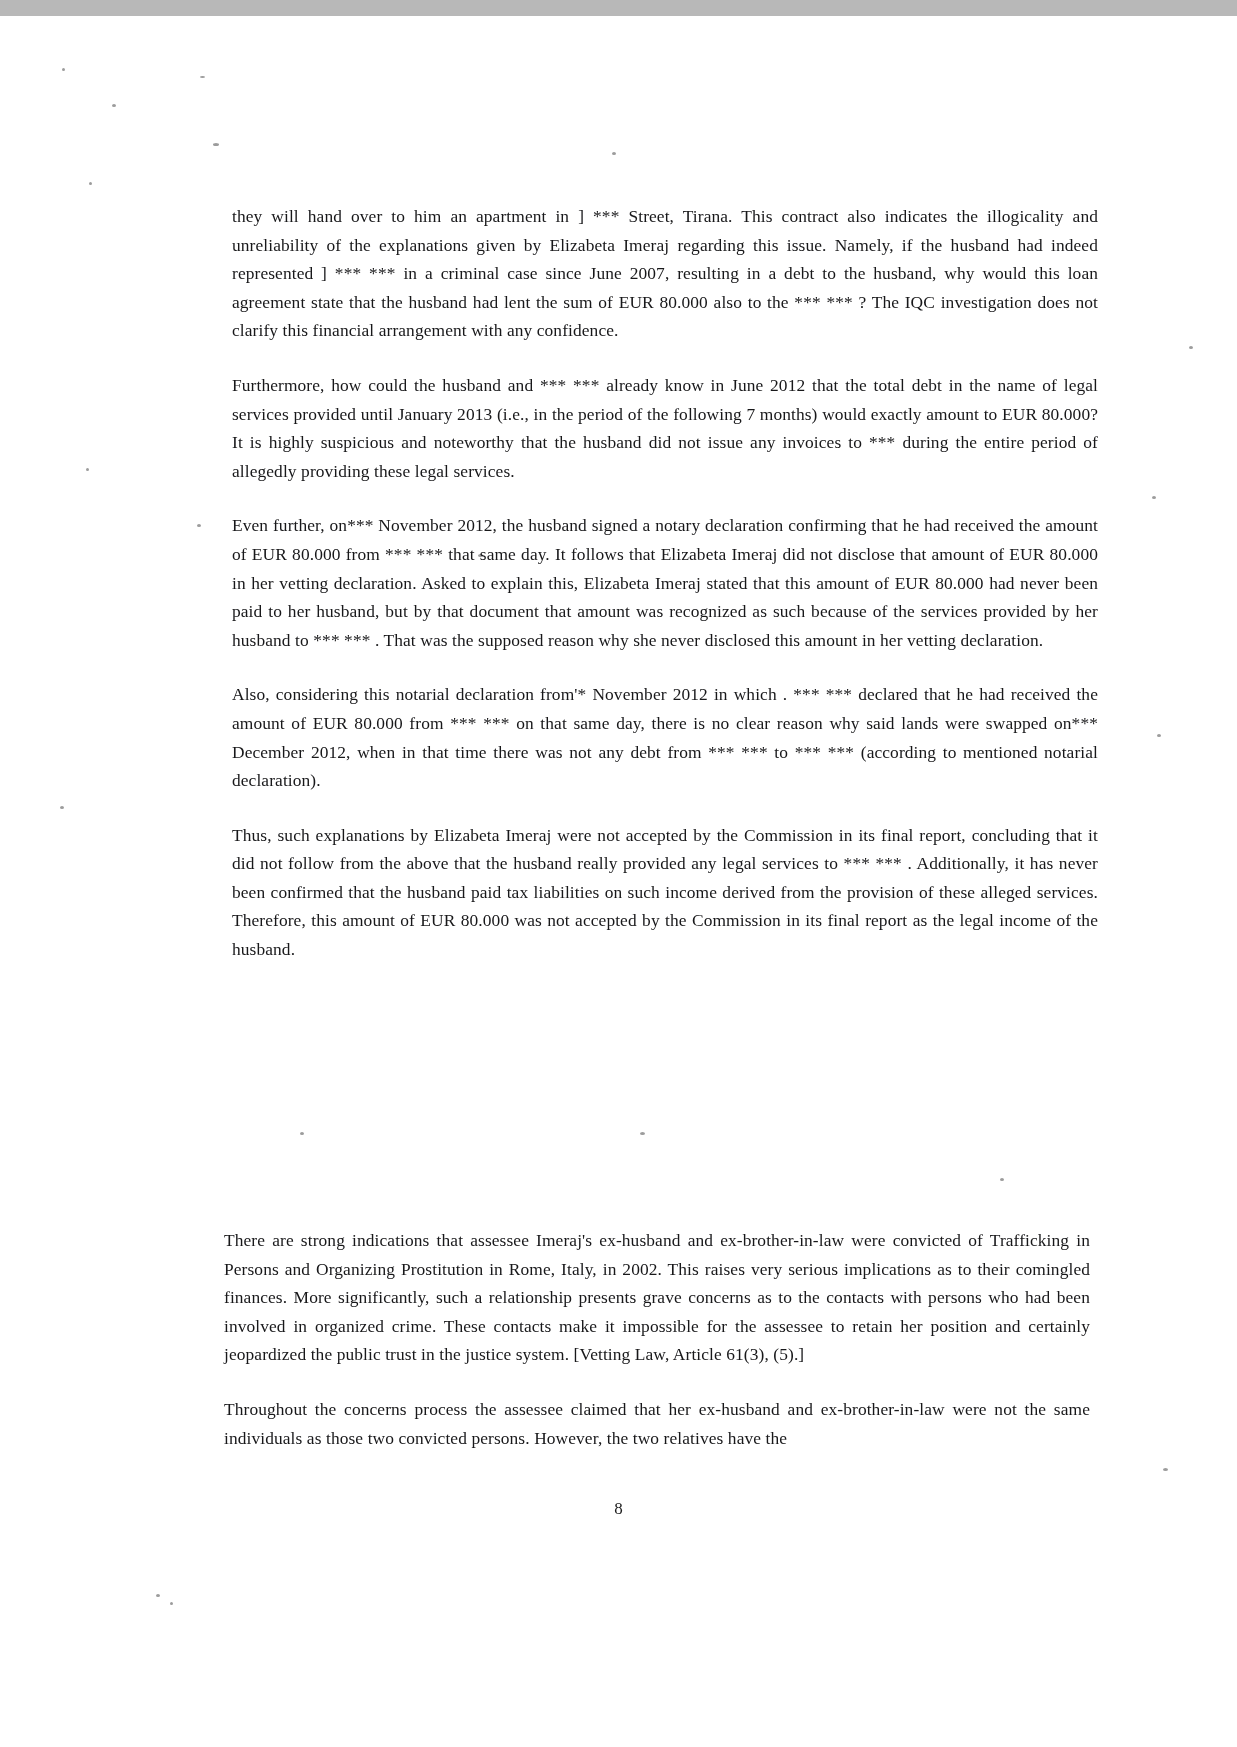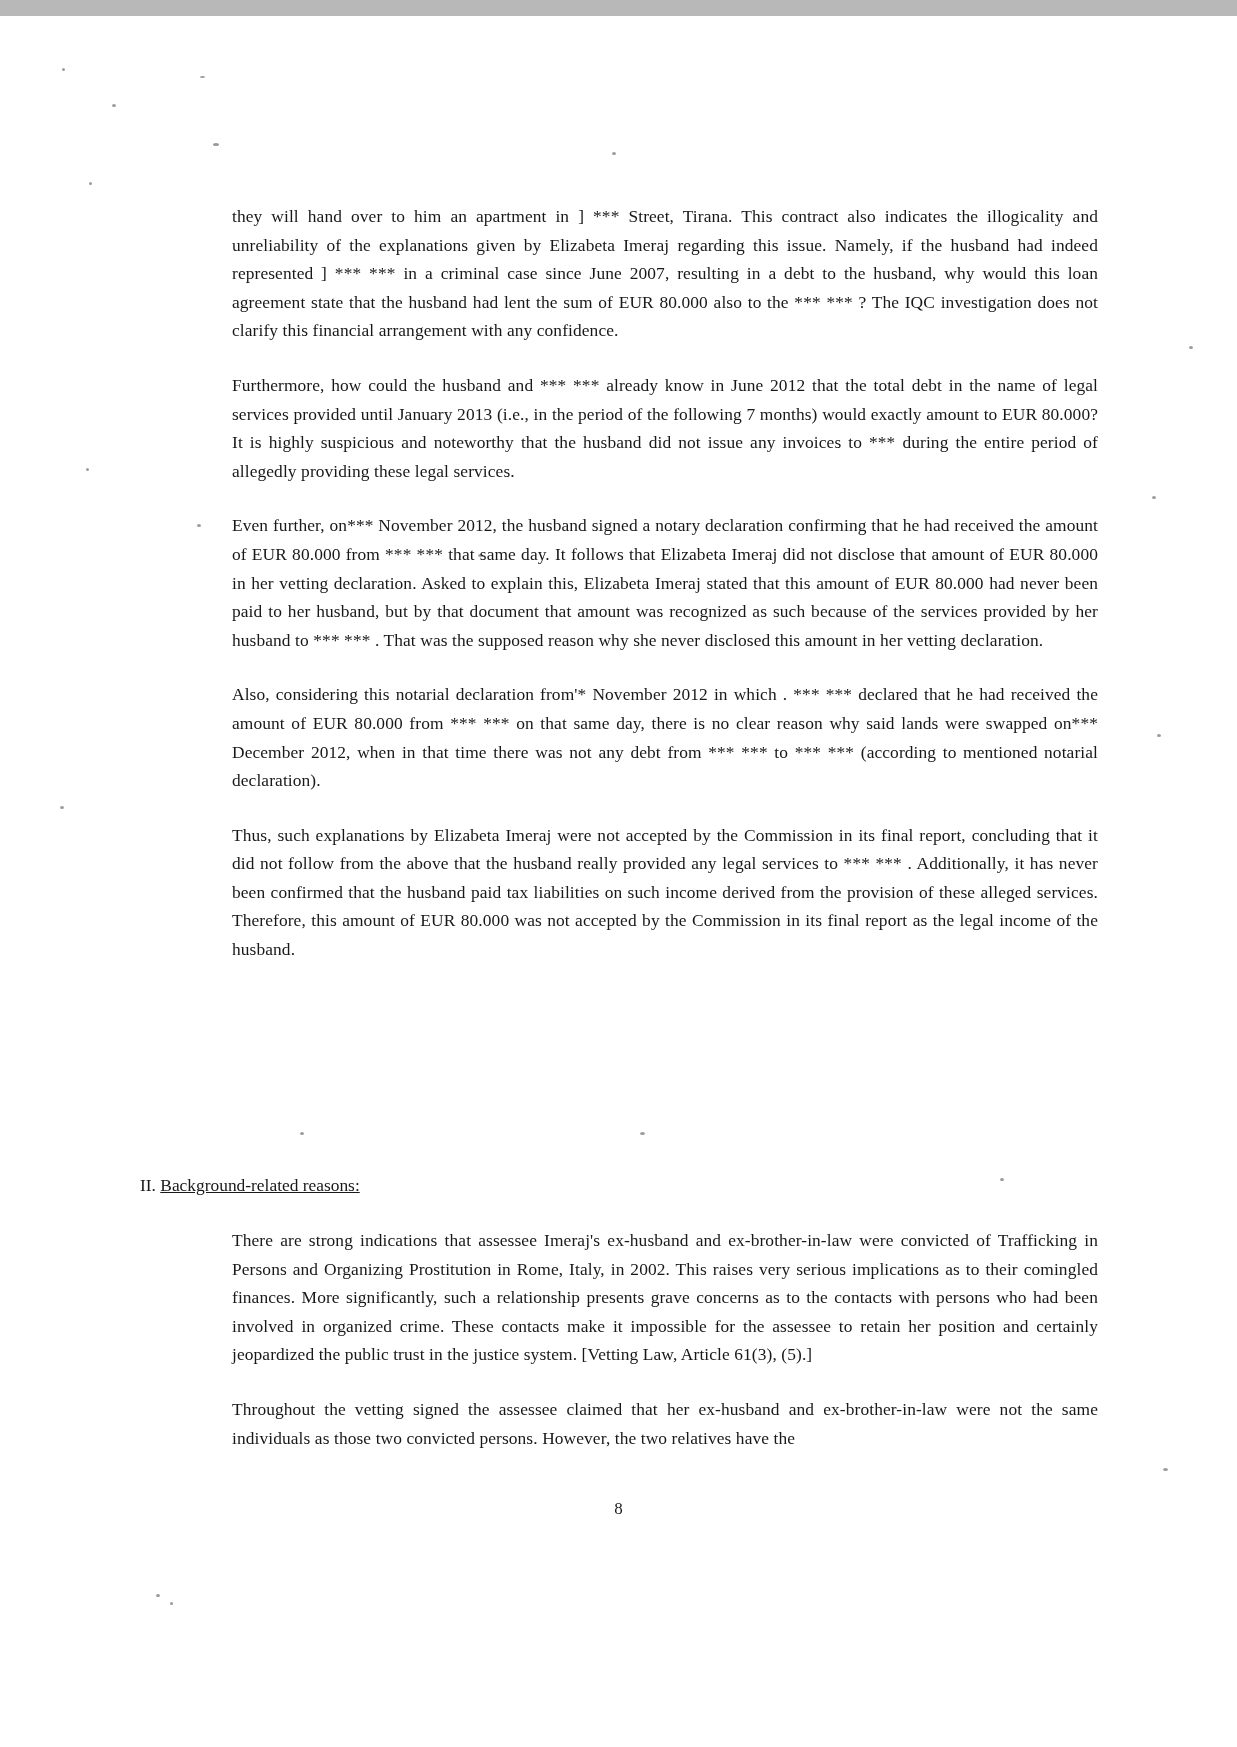--- a/index.html
+++ b/index.html
@@ -46,21 +46,21 @@
     width: 960px;
     font-size: 17.4px;
     line-height: 28px;
     color: #18181a;
   }
   .section-heading .underlined {
     text-decoration: underline;
   }
   .lower-body {
     position: absolute;
-    left: 232px;
+    left: 224px;
     top: 1210px;
     width: 866px;
   }
   .page-number {
     position: absolute;
     left: 0;
     top: 1483px;
     width: 1237px;
     text-align: center;
     font-size: 17px;
@@ -94,24 +94,21 @@
   <div class="speck" style="left:300px;top:1116px;width:4px;height:3px;"></div>
 
   <div class="doc-body">
     <p class="para">they will hand over to him an apartment in ] ***      Street, Tirana. This contract also indicates the illogicality and unreliability of the explanations given by Elizabeta Imeraj regarding this issue. Namely, if the husband had indeed represented ] *** ***        in a criminal case since June 2007, resulting in a debt to the husband, why would this loan agreement state that the husband had lent the sum of EUR 80.000 also to the           *** ***        ? The IQC investigation does not clarify this financial arrangement with any confidence.</p>
     <p class="para">Furthermore, how could the husband and      *** ***       already know in June 2012 that the total debt in the name of legal services provided until January 2013 (i.e., in the period of the following 7 months) would exactly amount to EUR 80.000?  It is highly suspicious and noteworthy that the husband did not issue any invoices to ***   during the entire period of allegedly providing these legal services.</p>
     <p class="para">Even further, on*** November 2012, the husband signed a notary declaration confirming that he had received the amount of EUR 80.000 from       *** ***       that same day. It follows that Elizabeta Imeraj did not disclose that amount of EUR 80.000 in her vetting declaration. Asked to explain this, Elizabeta Imeraj stated that this amount of EUR 80.000 had never been paid to her husband, but by that document that amount was recognized as such because of the services provided by her husband to  *** ***         . That was the supposed reason why she never disclosed this amount in her vetting declaration.</p>
     <p class="para">Also, considering this notarial declaration from'* November 2012 in which . *** ***        declared that he had received the amount of EUR 80.000 from *** ***         on that same day, there is no clear reason why said lands were swapped on*** December 2012, when in that time there was not any debt from  *** ***      to *** ***       (according to mentioned notarial declaration).</p>
     <p class="para last">Thus, such explanations by Elizabeta Imeraj were not accepted by the Commission in its final report, concluding that it did not follow from the above that the husband really provided any legal services to *** ***         . Additionally, it has never been confirmed that the husband paid tax liabilities on such income derived from the provision of these alleged services. Therefore, this amount of EUR 80.000 was not accepted by the Commission in its final report as the legal income of the husband.</p>
   </div>
 
-  <div class="section-heading">
-    <span>II. </span><span class="underlined">Background-related reasons:</span>
-  </div>
 
   <div class="lower-body">
     <p class="para">There are strong indications that assessee Imeraj's ex-husband and ex-brother-in-law were convicted of Trafficking in Persons and Organizing Prostitution in Rome, Italy, in 2002.  This raises very serious implications as to their comingled finances. More significantly, such a relationship presents grave concerns as to the contacts with persons who had been involved in organized crime. These contacts make it impossible for the assessee to retain her position and certainly jeopardized the public trust in the justice system. [Vetting Law, Article 61(3), (5).]</p>
-    <p class="para last"><span>Throughout the vetting signed the assessee claimed that her ex-husband and ex-brother-in-law were not the same individuals as those two convicted persons. However, the two relatives have </span><span class="ital">the</span></p>
+    <p class="para last"><span>Throughout the concerns process the assessee claimed that her ex-husband and ex-brother-in-law were not the same individuals as those two convicted persons. However, the two relatives have </span><span class="ital">the</span></p>
   </div>
 
   <div class="page-number">8</div>
 
 </div>
 
 </body></html>

